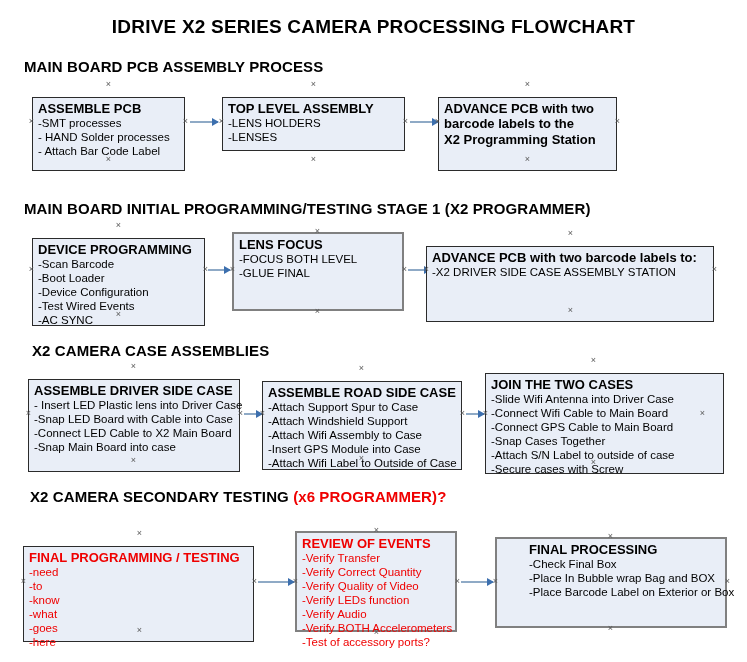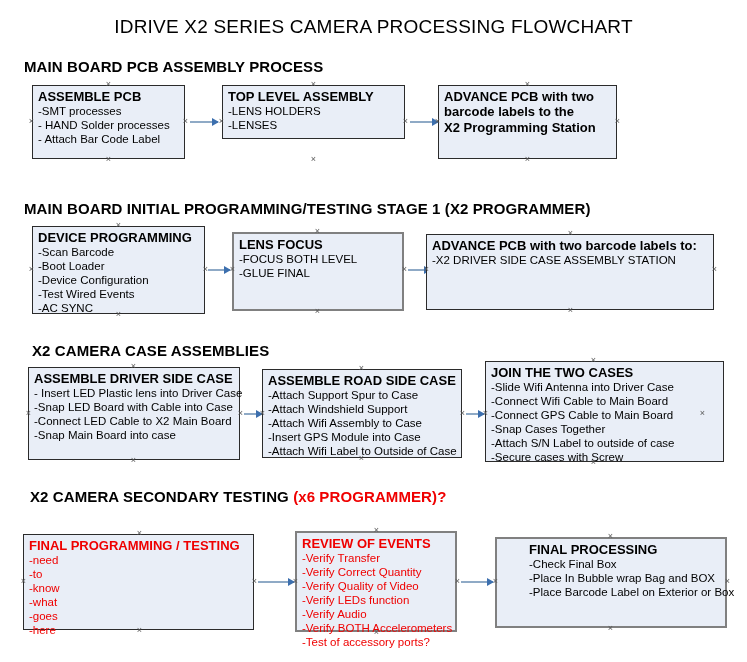--- a/index.html
+++ b/index.html
@@ -7,37 +7,37 @@
     width:747px;height:662px;background:#ffffff;
     font-family:"Liberation Sans","DejaVu Sans",sans-serif;
     position:relative;overflow:hidden;
     -webkit-font-smoothing:antialiased;
   }
   .canvas{position:absolute;left:0;top:0;width:747px;height:662px;}
 
   
   .doc-title{
     position:absolute;left:0;top:16px;width:747px;text-align:center;
-    font-size:19px;font-weight:normal;color:#000;letter-spacing:.2px;
+    font-size:19px;font-weight:bold;color:#000;letter-spacing:.2px;
     white-space:nowrap;
   }
   .section-head{
     position:absolute;font-size:15px;font-weight:bold;color:#000;
     white-space:nowrap;letter-spacing:.1px;
   }
   .section-head .red{color:#ef0000;}
 
   
   .box{
     position:absolute;box-sizing:border-box;
     background:#e9eef7;border:1px solid #7b7b7b;
     padding:3px 2px 2px 5px;overflow:visible;
   }
   .box.thick{border:2px solid #808080;}
-  .box.dark{border:1px solid #2b2b2b;}
+  .box.dark{border:1px solid #2b2b2b;margin-top:12px;}
   .box-title{
     font-size:13px;font-weight:bold;color:#000;line-height:15px;
     white-space:nowrap;
   }
   .box-line{
     font-size:11.5px;color:#000;line-height:14px;white-space:nowrap;
   }
   .box-line.bold{font-weight:bold;font-size:13px;line-height:16px;}
   .box.red .box-title{color:#ef0000;}
   .box.red .box-line{color:#ef0000;}

